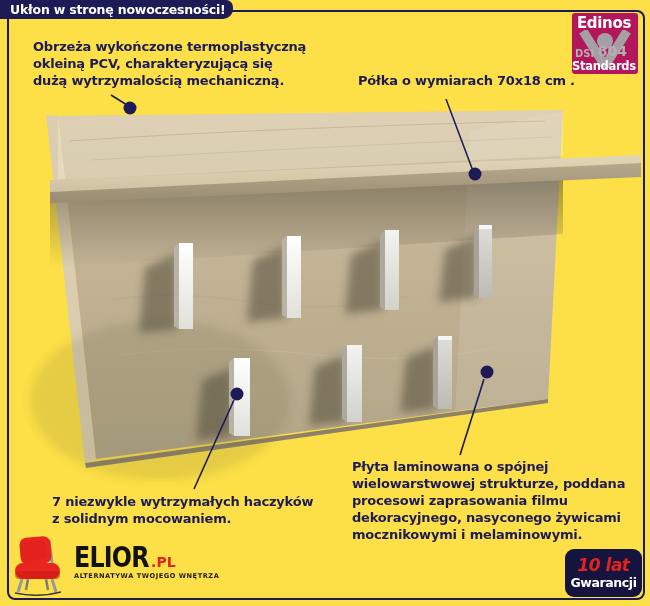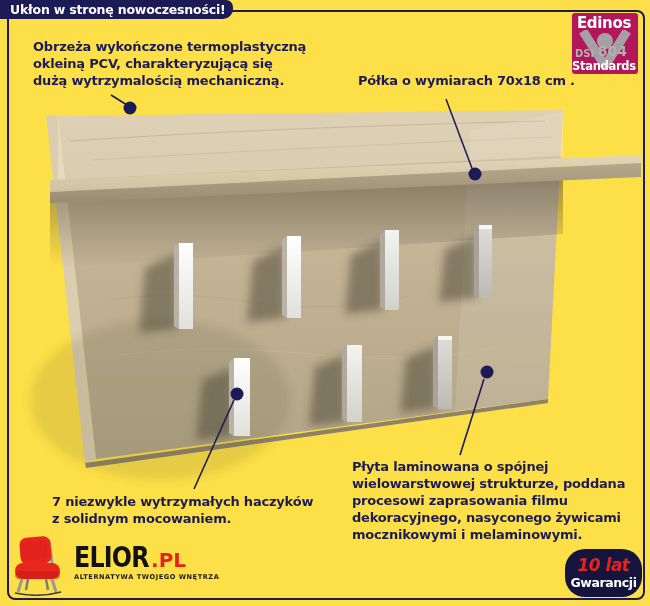--- a/index.html
+++ b/index.html
@@ -30,25 +30,25 @@
   .note-hooks{left:52px;top:493px;width:300px;}
   .note-board{left:352px;top:458px;width:300px;}
   
   .render{position:absolute;left:0;top:0;z-index:2;}
   
   .elior{position:absolute;left:12px;top:536px;display:flex;align-items:flex-start;z-index:6;}
   .elior-text{margin-left:8px;padding-top:8px;}
   .elior-line{white-space:nowrap;}
   .elior-name{display:inline-block;font-size:29px;font-weight:900;color:#121212;
               letter-spacing:-1px;transform:scaleX(.82) scaleY(.95);transform-origin:left bottom;line-height:26px;}
-  .elior-tld{display:inline-block;font-size:20px;font-weight:900;color:#e3241d;margin-left:-14px;}
+  .elior-tld{display:inline-block;font-size:14px;font-weight:900;color:#e3241d;margin-left:-14px;}
   .elior-tag{font-size:6.6px;font-weight:bold;color:#1a1a1a;letter-spacing:.55px;margin-top:1px;}
   
   .warranty{position:absolute;left:565px;top:549px;width:77px;height:48px;background:#14143f;
-            border-radius:20px;z-index:6;display:flex;flex-direction:column;align-items:center;justify-content:center;}
+            border-radius:9px;z-index:6;display:flex;flex-direction:column;align-items:center;justify-content:center;}
   .w1{color:#e3241d;font-size:17px;font-weight:900;font-style:italic;line-height:19px;letter-spacing:-0.5px;}
   .w2{color:#ffffff;font-size:12.5px;font-weight:bold;line-height:15px;letter-spacing:-0.4px;text-align:center;}
 </style>
 </head>
 <body>
 
 <div class="page">
 
   <div class="frame"></div>
 

